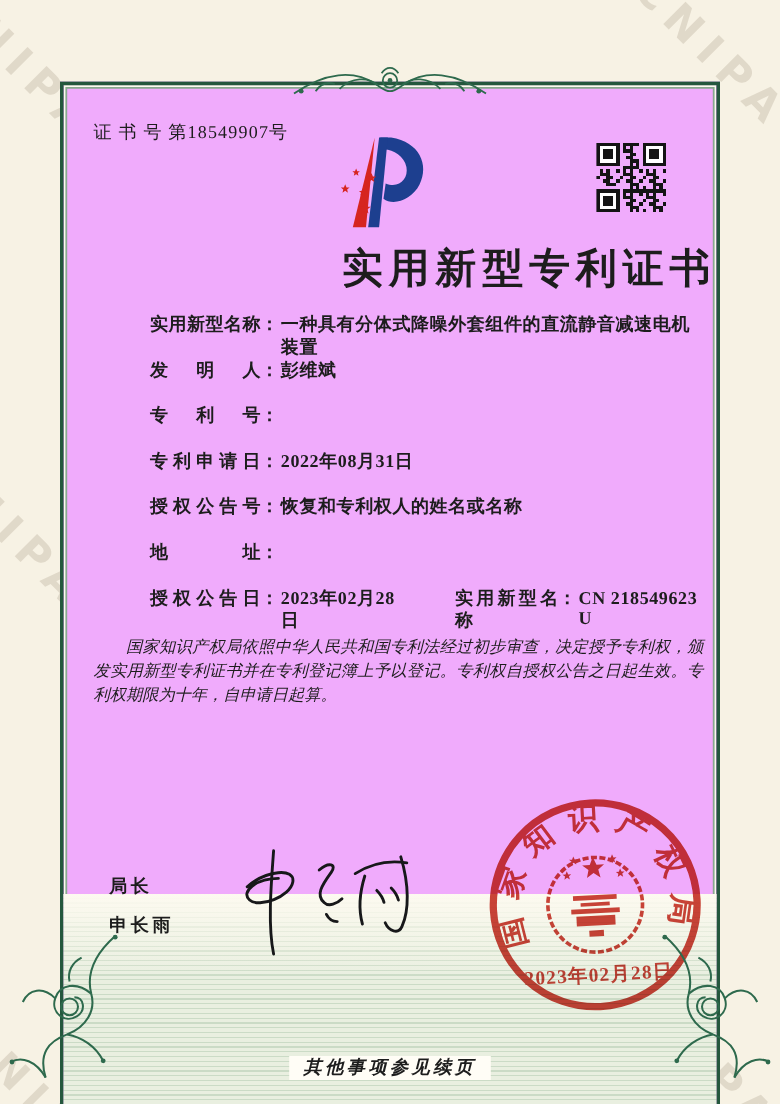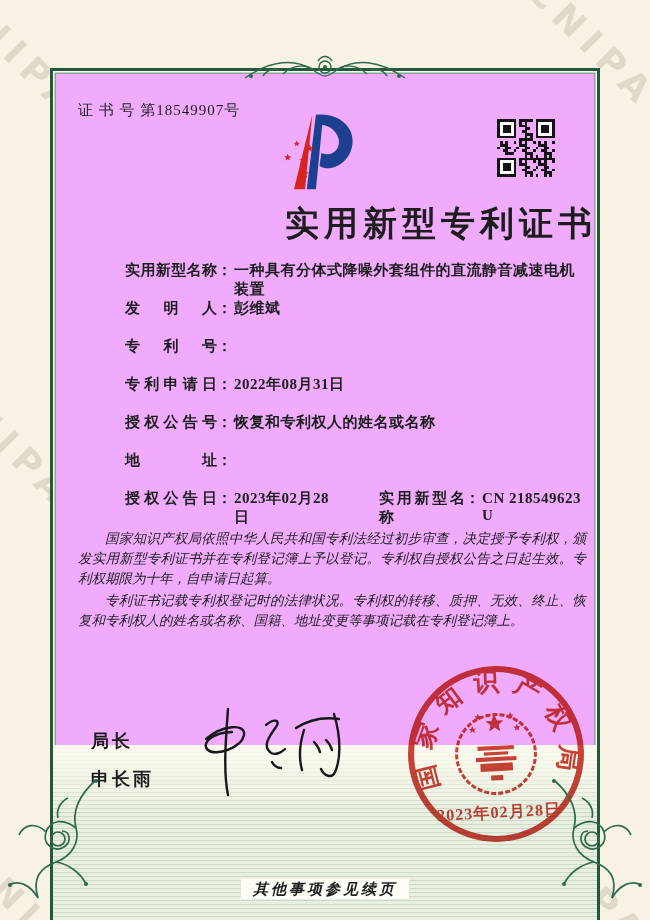--- a/index.html
+++ b/index.html
@@ -64,21 +64,21 @@
   
   .paras {
     position:absolute; left:25px; top:458px; width:508px;
     font-size:13.5px; line-height:20px; text-align:justify;
     font-style:italic; font-weight:500;
   }
   .paras p { text-indent:2em; margin-bottom:2px;font-style:italic; }
   
   .signatory { position:absolute; left:38px; top:658px;
     font-family:"Liberation Sans","DejaVu Sans",sans-serif;
-    font-size:18px; font-weight:600; letter-spacing:3px; }
+    font-size:15px; font-weight:600; letter-spacing:3px; }
   .signatory div { margin-bottom:14px; }
   .signature { position:absolute; left:130px; top:630px; width:170px; height:100px; }
   .seal { position:absolute; left:352px; top:592px; width:182px; height:182px;
     transform:rotate(-3deg); opacity:.93; mix-blend-mode:multiply; }
   .page-info {
     position:absolute; left:0; bottom:10px; width:100%;
     text-align:center; font-size:12px; font-weight:600; letter-spacing:1px;
   }
   
   .continuation {
@@ -294,21 +294,20 @@
       <span class="fpair2">
         <span class="flabel">实用新型名称</span>
           <span class="fcolon">：</span>
           <span class="fvalue">CN 218549623 U</span>
       </span>
     </div>
   </div>
 
   <div class="paras">
     <p>国家知识产权局依照中华人民共和国专利法经过初步审查，决定授予专利权，颁发实用新型专利证书并在专利登记簿上予以登记。专利权自授权公告之日起生效。专利权期限为十年，自申请日起算。</p>
-    <p>专利证书记载专利权登记时的法律状况。专利权的转移、质押、无效、终止、恢复和专利权人的姓名或名称、国籍、地址变更等事项记载在专利登记簿上。</p>
   </div>
 
   <div class="signatory">
     <div>局长</div>
     <div>申长雨</div>
   </div>
 
   <svg class="signature" viewBox="0 0 160 100">
     <g fill="none" stroke="#17181a" stroke-width="2.4" stroke-linecap="round">
       <path d="M18,38 C34,24 58,22 56,34 C54,46 28,56 20,49 C12,42 26,31 44,31"></path>

